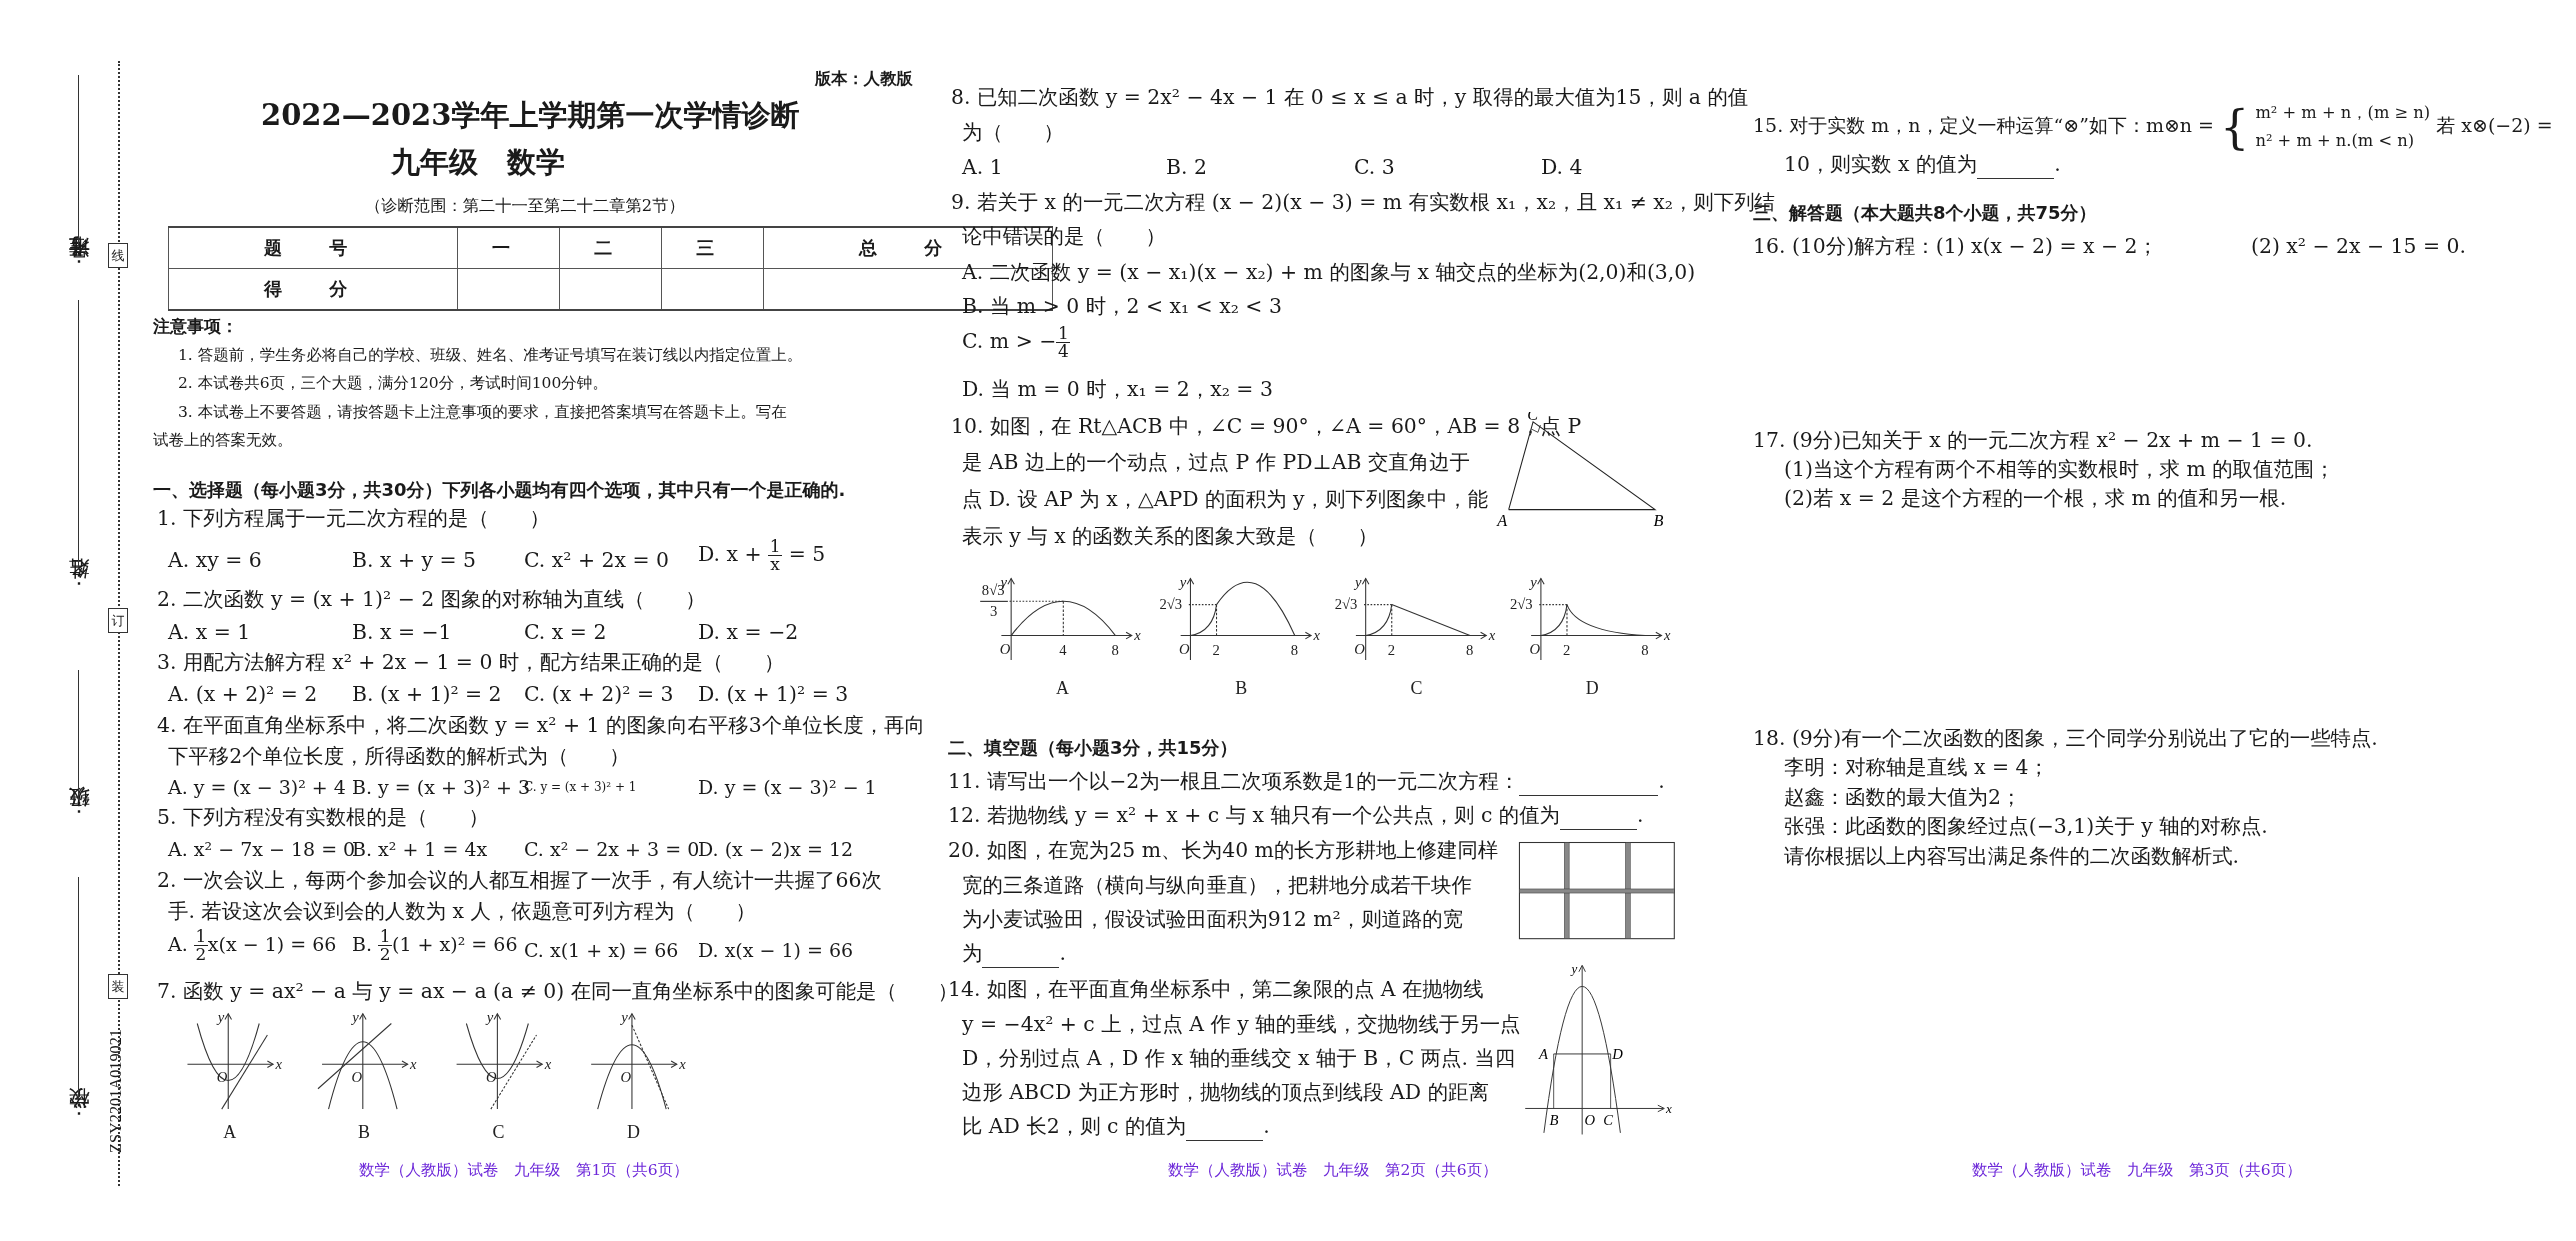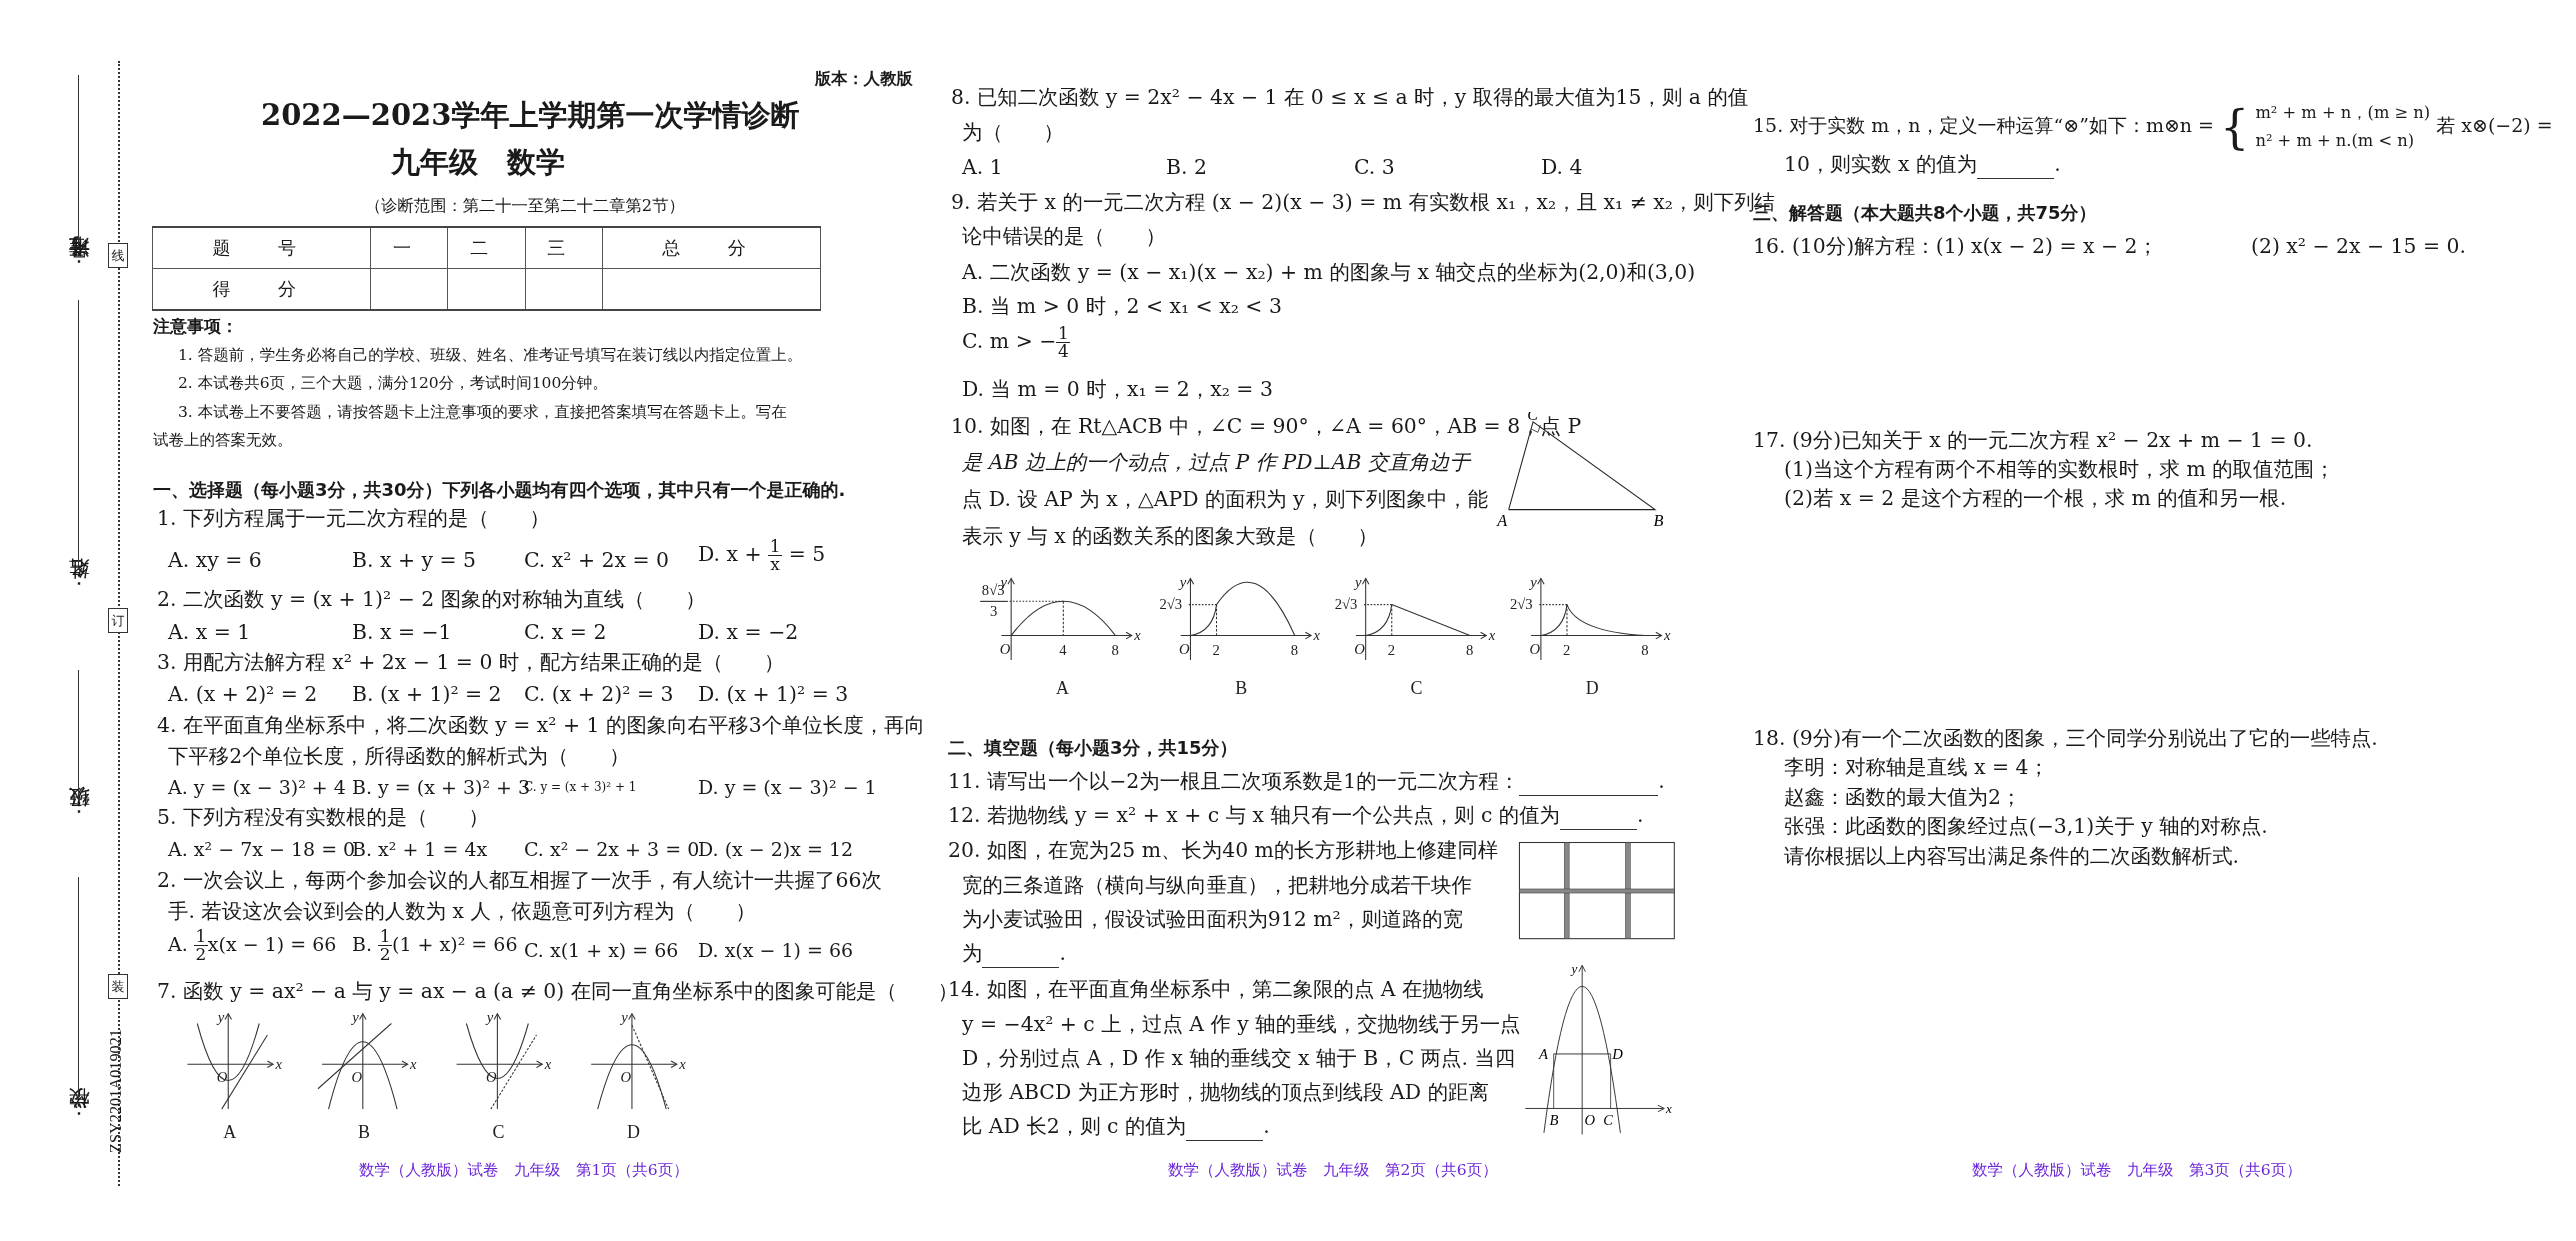--- a/index.html
+++ b/index.html
@@ -10,21 +10,21 @@
   .sans { font-family:"DejaVu Sans","Liberation Sans",sans-serif; }
   .line { position:absolute; white-space:nowrap; font-size:20.4px; line-height:28px; }
   .bold { font-weight:bold; font-family:"DejaVu Sans","Liberation Sans",sans-serif; }
   
   .vert { position:absolute; writing-mode:vertical-rl; transform:rotate(180deg); font-size:21px; white-space:nowrap; }
   .dotline { position:absolute; left:118px; width:0; border-left:2.4px dotted #333; }
   .bindbox { position:absolute; left:108px; width:18px; height:23px; border:1.2px solid #333; background:#fff;
              font-size:13px; text-align:center; line-height:23px; }
   .underline-v { position:absolute; left:78px; width:0; border-left:1.2px solid #333; }
   
-  table.score { position:absolute; left:152px; top:226px; width:669px; border-collapse:collapse; }
+  table.score { position:absolute; left:168px; top:226px; width:885px; border-collapse:collapse;font-weight:bold; }
   table.score td { border:0.8px solid #555; height:38px; text-align:center; font-size:18px; letter-spacing:14.7px; }
   table.score { border-top:2px solid #444; border-bottom:2px solid #444; }
   .frac { display:inline-block; vertical-align:middle; text-align:center; line-height:1; font-size:17px; }
   .frac span { display:block; }
   .frac .num { border-bottom:1.2px solid #222; padding:0 1.6px; }
   .blank { display:inline-block; border-bottom:1.2px solid #333; }
   .footer { position:absolute; font-size:15.5px; white-space:nowrap; color:#6d28d9; }
   svg text { font-family:"Liberation Serif","DejaVu Serif",serif; }
 </style>
 </head>
@@ -195,21 +195,21 @@
   <div class="line" style="left:951px;top:188px;">9. 若关于 x 的一元二次方程 (x − 2)(x − 3) = m 有实数根 x₁，x₂，且 x₁ ≠ x₂，则下列结</div>
   <div class="line" style="left:962px;top:222px;">论中错误的是（　　）</div>
   <div class="line" style="left:962px;top:258px;">A. 二次函数 y = (x − x₁)(x − x₂) + m 的图象与 x 轴交点的坐标为(2,0)和(3,0)</div>
   <div class="line" style="left:962px;top:292px;">B. 当 m &gt; 0 时，2 &lt; x₁ &lt; x₂ &lt; 3</div>
   <div class="line" style="left:962px;top:325px;">
     <span>C. m &gt; −</span><span class="frac"><span class="num">1</span><span>4</span></span>
   </div>
   <div class="line" style="left:962px;top:375px;">D. 当 m = 0 时，x₁ = 2，x₂ = 3</div>
 
   <div class="line" style="left:951px;top:412px;">10. 如图，在 Rt△ACB 中，∠C = 90°，∠A = 60°，AB = 8，点 P</div>
-  <div class="line" style="left:962px;top:448px;font-style:italic;">是 AB 边上的一个动点，过点 P 作 PD⊥AB 交直角边于</div>
+  <div class="line" style="left:962px;top:448px;">是 AB 边上的一个动点，过点 P 作 PD⊥AB 交直角边于</div>
   <div class="line" style="left:962px;top:485px;">点 D. 设 AP 为 x，△APD 的面积为 y，则下列图象中，能</div>
   <div class="line" style="left:962px;top:522px;">表示 y 与 x 的函数关系的图象大致是（　　）</div>
 
   <svg class="abs" style="left:1484px;top:412px;" width="212" height="122" viewBox="0 0 260 150">
     <polyline points="30,120 60,12 210,120 30,120" stroke="#222" fill="none" stroke-width="1.3"></polyline>
     <polyline points="58,21 66,25 69,16" stroke="#222" fill="none" stroke-width="1"></polyline>
     <text x="16" y="140" font-size="20" font-style="italic">A</text>
     <text x="208" y="140" font-size="20" font-style="italic">B</text>
     <text x="53" y="10" font-size="20" font-style="italic">C</text>
   </svg>

